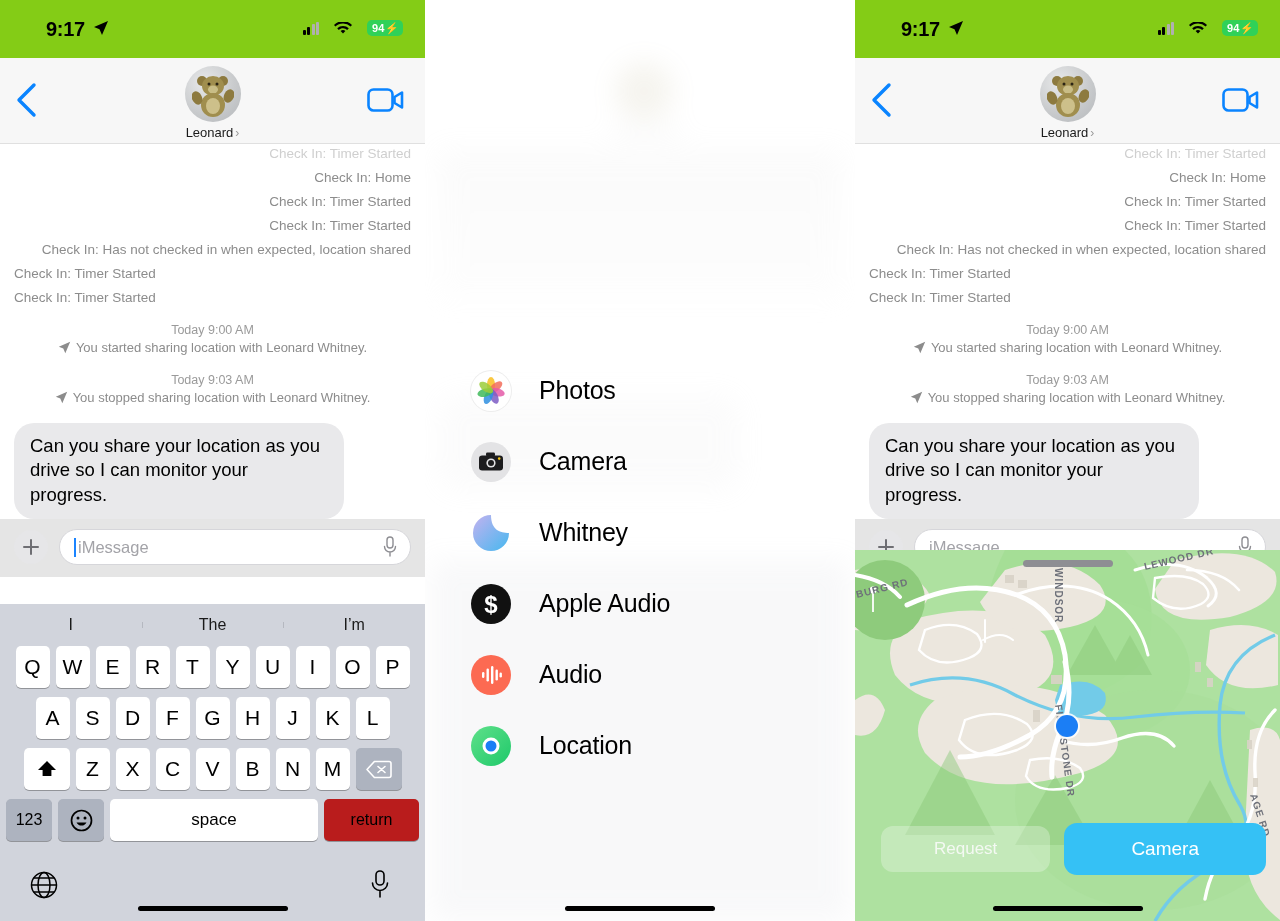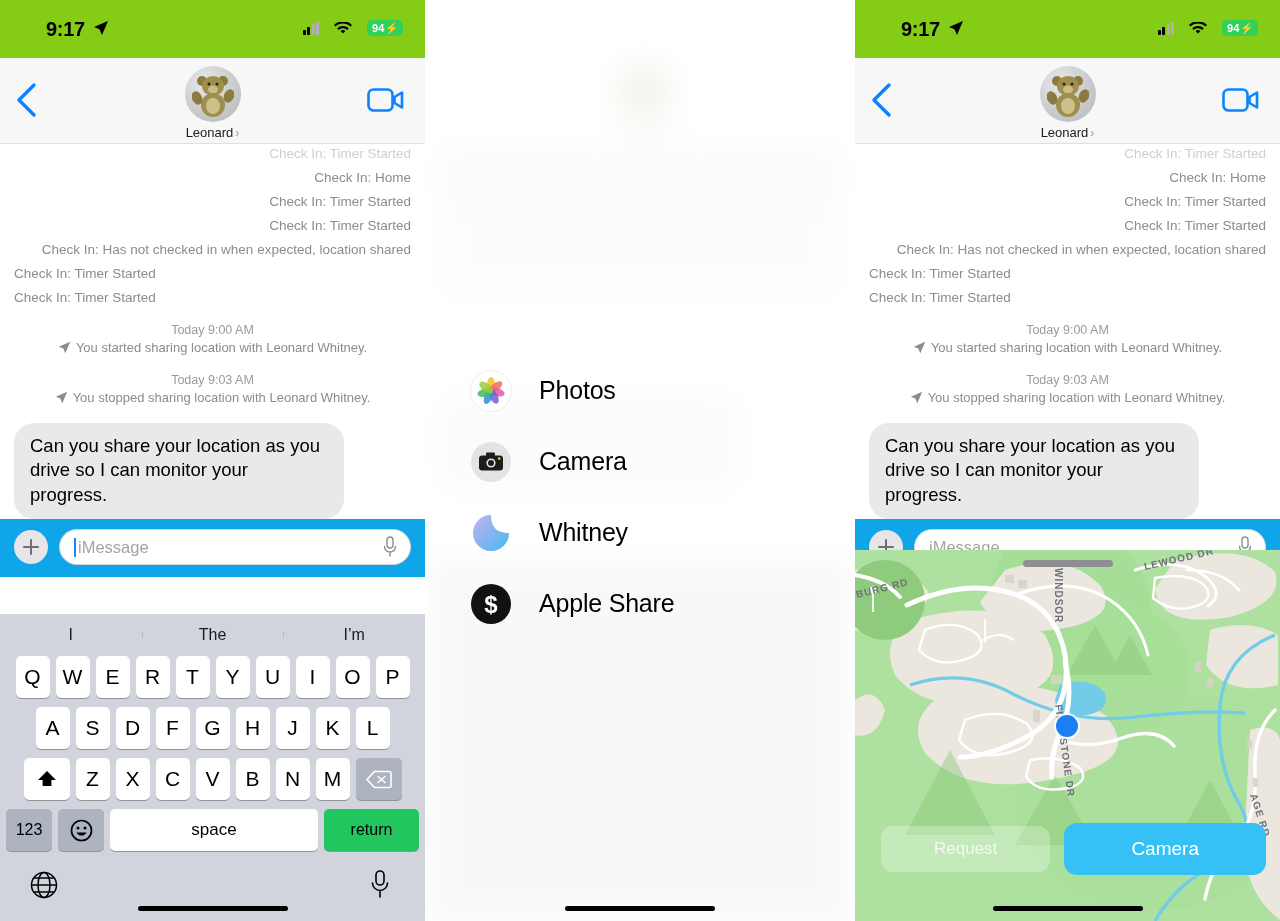--- a/index.html
+++ b/index.html
@@ -99,21 +99,21 @@
     width: 16px; height: 18px;
     background: #e9e9eb;
     border-bottom-right-radius: 14px;
     clip-path: polygon(55% 0, 100% 0, 100% 100%, 0 100%);
     z-index: -1;
   }
 
   
   .inputbar {
     display: flex; align-items: center; gap: 11px;
-    padding: 10px 14px 12px 14px; background: #0ea5e9;
+    padding: 10px 14px 12px 14px; background: #e5e5e5;
   }
   .plusbtn {
     width: 34px; height: 34px; border-radius: 50%; background: #e6e6e8;
     position: relative; flex: none; cursor: pointer;
   }
   .plusbtn:before, .plusbtn:after {
     content:""; position:absolute; background:#6e6e73; border-radius:1px;
   }
   .plusbtn:before { left: 9px; top: 16px; width: 16px; height: 2px; }
   .plusbtn:after  { left: 16px; top: 9px; width: 2px; height: 16px; }
@@ -149,25 +149,25 @@
     background: #fff; border-radius: 5px; height: 42px;
     display: flex; align-items: center; justify-content: center;
     font-size: 21px; color: #000; box-shadow: 0 1px 0 rgba(0,0,0,.3);
     cursor: pointer; flex: none;
   }
   .krow1 .key { width: 34px; }
   .krow2 .key { width: 34px; }
   .krow3 .key { width: 34px; }
   .key.wide-shift { width: 46px; background:#fff; }
   .key.wide-del   { width: 46px; background:#adb3bf; }
-  .krow4 { display:flex; gap: 6px; padding: 0 6px; margin-bottom: 8px;}
+  .krow4 { display:flex; gap: 6px; padding: 0 6px; margin-bottom: 18px;}
   .key.k123   { width: 46px; font-size: 16px; background:#adb3bf; }
   .key.kemoji { width: 46px; background:#adb3bf; }
   .key.kspace { flex: 1; font-size: 17px; text-align: right; }
-  .key.kreturn{ width: 95px; font-size: 16px; background:#22c55e; }
+  .key.kreturn{ width: 95px; font-size: 16px; background:#b91c1c; }
   .kbfooter { height: 62px; position: relative; }
   .globe { position: absolute; left: 30px; top: 12px; width: 28px; height: 28px; cursor:pointer;}
   .kmic  { position: absolute; right: 34px; top: 10px; width: 22px; height: 30px; cursor:pointer;}
   .homebar {
     position: absolute; left: 50%; transform: translateX(-50%); bottom: 10px;
     width: 150px; height: 5px; background: #000; border-radius: 3px;
   }
 
   
   .blurbg {
@@ -459,24 +459,54 @@
         </span>
         <span class="applabel">Whitney</span>
       </div>
 
       <div class="appitem">
         <span class="appicon" style="background:#111">
           <svg viewBox="0 0 40 40" width="40" height="40">
               <text x="20" y="28.5" font-family="Liberation Sans, sans-serif" font-size="24" font-weight="bold" fill="#fff" text-anchor="middle">$</text>
             </svg>
         </span>
-        <span class="applabel">Apple Share</span>
-      </div>
-
-
+        <span class="applabel">Apple Audio</span>
+      </div>
+
+      <div class="appitem">
+        <span class="appicon" style="background:#fc6a52">
+          <svg viewBox="0 0 40 40" width="40" height="40">
+              <g fill="#fff">
+                <rect x="11" y="17" width="2.4" height="6" rx="1.2"></rect>
+                <rect x="15.5" y="13.5" width="2.4" height="13" rx="1.2"></rect>
+                <rect x="20" y="11" width="2.4" height="18" rx="1.2"></rect>
+                <rect x="24.5" y="14.5" width="2.4" height="11" rx="1.2"></rect>
+                <rect x="28.5" y="17.5" width="2.4" height="5" rx="1.2"></rect>
+              </g>
+            </svg>
+        </span>
+        <span class="applabel">Audio</span>
+      </div>
+
+      <div class="appitem">
+        <span class="appicon">
+          <svg viewBox="0 0 40 40" width="40" height="40">
+            <defs>
+                <linearGradient id="locg" x1="0" y1="0" x2="1" y2="1">
+                  <stop offset="0" stop-color="#5fe08a"></stop>
+                  <stop offset="1" stop-color="#1fc96a"></stop>
+                </linearGradient>
+              </defs>
+            <circle cx="20" cy="20" r="20" fill="url(#locg)"></circle>
+            <circle cx="20" cy="20" r="8.5" fill="#fff"></circle>
+            <circle cx="20" cy="20" r="5.5" fill="#1b7ef5"></circle>
+          </svg>
+        </span>
+        <span class="applabel">Location</span>
+      </div>
 
     </div>
 
     <div class="mid-home"></div>
   </div>
 
   <div class="panel panel-right">
 
     <div class="statusbar">
       <div class="sb-time">9:17</div>

